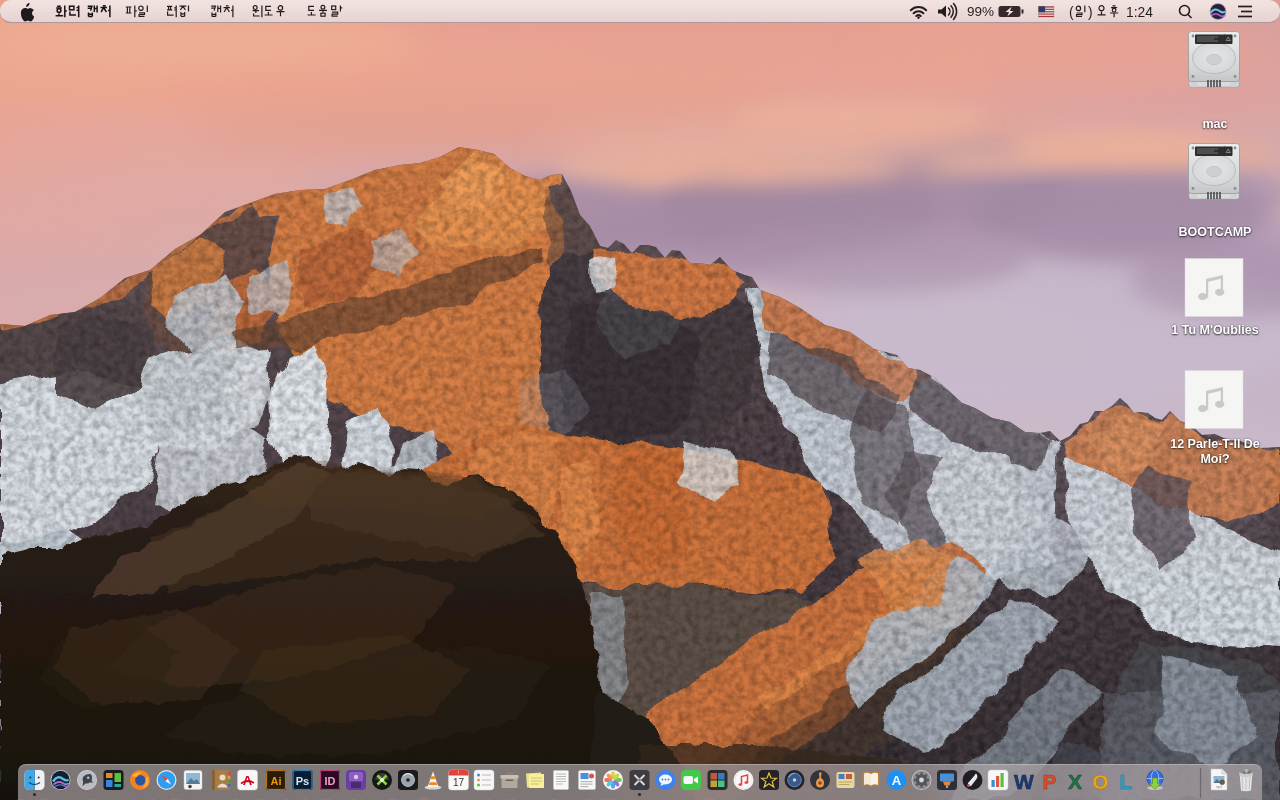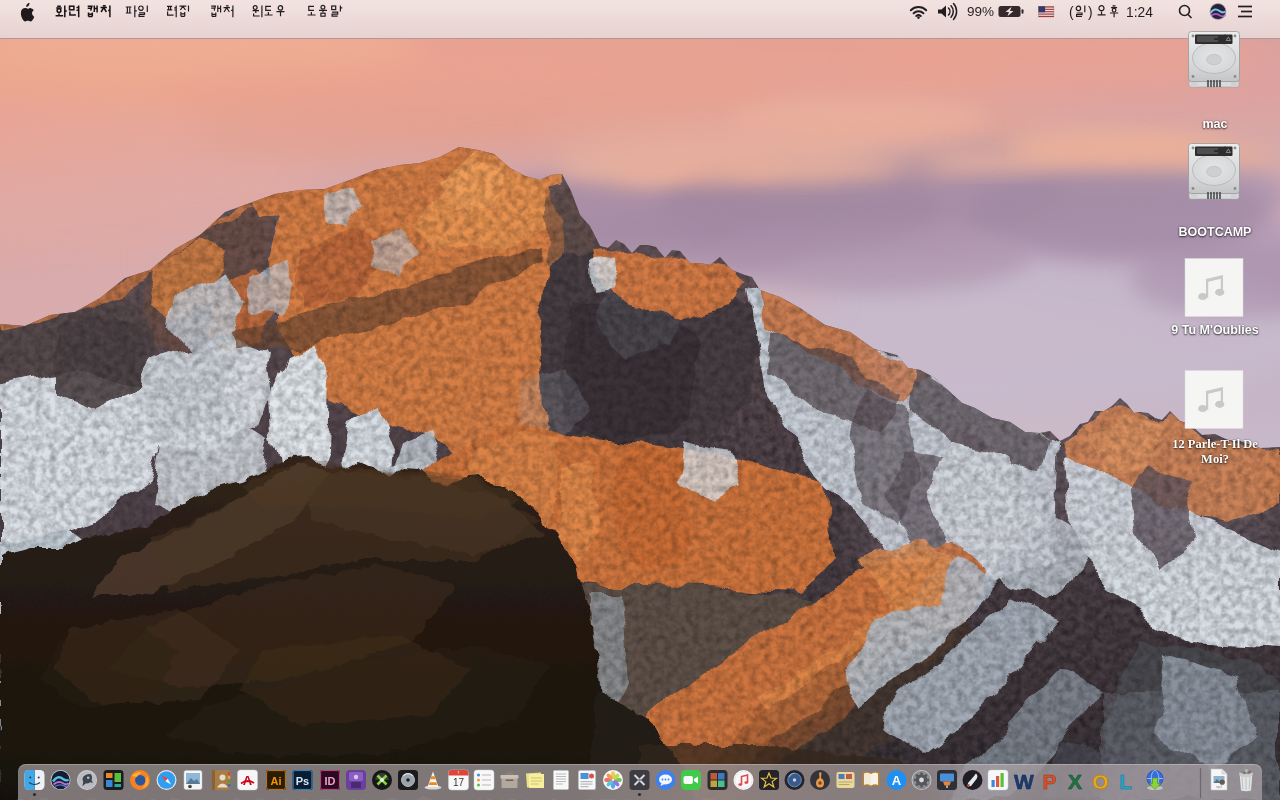--- a/index.html
+++ b/index.html
@@ -217,21 +217,21 @@
 <polygon points="60,640 130,620 180,650 150,700 80,710 40,680" fill="#241a10" opacity="0.6"></polygon>
 <polygon points="70,630 180,610 240,650 200,700 100,705 55,670" fill="#463322" opacity="0.45"></polygon>
 <polygon points="260,650 400,635 470,670 430,715 300,725 240,690" fill="#42311f" opacity="0.45"></polygon>
 
 </g>
 <polygon points="595,690 650,720 685,770 695,800 590,800" fill="#241c14" filter="url(#rough3)"></polygon>
 <polygon points="640,745 760,745 900,760 940,800 640,800" fill="#33261c" opacity="0.75" filter="url(#rough3)"></polygon>
 </g>
 </svg>
 
-<div id="menubar" style="position:absolute;left:0;top:0;width:1280px;height:39px;background:linear-gradient(#f2e3e1,#e6d2d1);border-bottom:1px solid rgba(110,80,80,0.5);box-sizing:border-box;">
+<div id="menubar" style="position:absolute;left:0;top:0;width:1280px;height:23px;background:linear-gradient(#f2e3e1,#e6d2d1);border-bottom:1px solid rgba(110,80,80,0.5);box-sizing:border-box;border-radius:11px;">
 <svg width="1280" height="23" viewBox="0 0 1280 23">
 <defs>
 <g id="k_hwa">
             <path d="M2.2,1.2 h3.6 M1.2,3 h5.6 M4,8.6 v2 M0.6,10.7 h7.6 M9.8,0.6 v11.6 M9.8,6 h2"></path>
             <circle cx="4" cy="5.6" r="1.9" fill="none"></circle>
           </g>
 <g id="k_myeon">
             <rect x="1" y="1.2" width="4.4" height="3.6" fill="none"></rect>
             <path d="M8,2.6 h2.2 M8,5.2 h2.2 M10.2,0.6 v11.6 M1.4,6.6 V10 H7.4"></path>
           </g>
@@ -424,22 +424,22 @@
 </g>
 </defs>
 <use href="#hdd" x="38" y="7"></use>
 <use href="#hdd" x="38" y="119"></use>
 <use href="#mus" x="35" y="234.5"></use>
 <use href="#mus" x="35" y="346.5"></use>
 </svg>
 <div style="position:absolute;left:1150px;top:24px;width:130px;text-align:center;color:#fff;font-size:12.5px;font-weight:bold;text-shadow:0 1px 2px rgba(0,0,0,0.7),0 0 2px rgba(0,0,0,0.5);">
 <div style="position:absolute;top:93px;width:130px;">mac</div>
 <div style="position:absolute;top:201px;width:130px;">BOOTCAMP</div>
-<div style="position:absolute;top:299px;width:130px;">9 Tu M'Oublies</div>
-<div style="position:absolute;top:413px;width:130px;line-height:15px;font-family:Liberation Serif, serif;">12 Parle-T-Il De<br>Moi?</div>
+<div style="position:absolute;top:299px;width:130px;">1 Tu M'Oublies</div>
+<div style="position:absolute;top:413px;width:130px;line-height:15px;">12 Parle-T-Il De<br>Moi?</div>
 </div>
 
 <div style="position:absolute;left:18px;top:764px;width:1244px;height:36px;border-radius:8px 8px 0 0;background:rgba(185,175,178,0.64);backdrop-filter:blur(22px) saturate(130%);box-shadow:inset 0 1px 0 rgba(255,255,255,0.25);"></div>
 <svg style="position:absolute;left:0;top:760px" width="1280" height="40" viewBox="0 0 1280 40">
 <defs>
 <linearGradient id="gv" x1="0" y1="0" x2="0" y2="1">
           <stop offset="0" stop-color="#fff" stop-opacity="0.35"></stop>
           <stop offset="1" stop-color="#fff" stop-opacity="0"></stop>
         </linearGradient>
 </defs>

